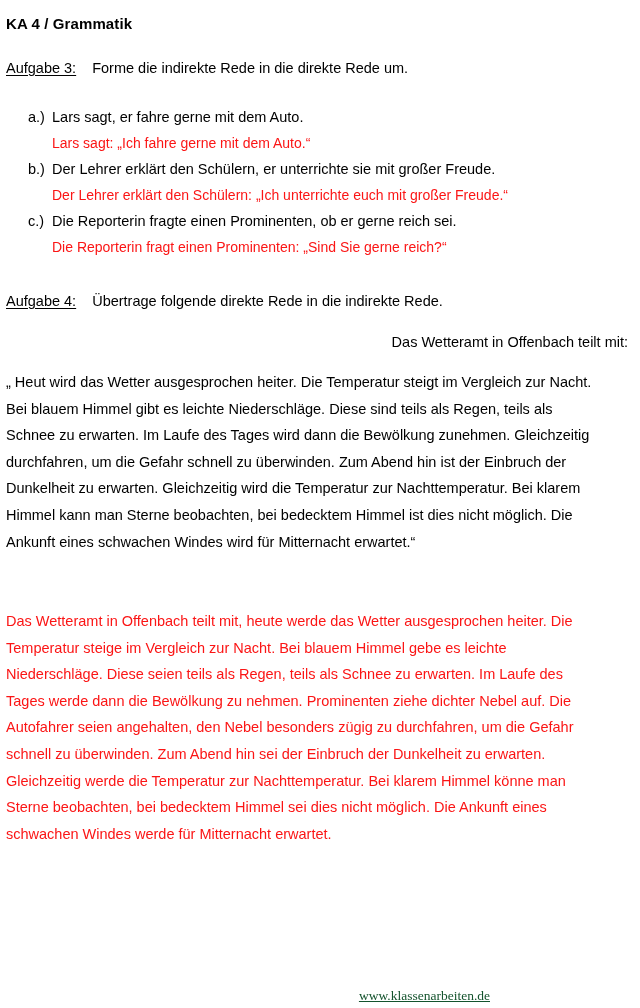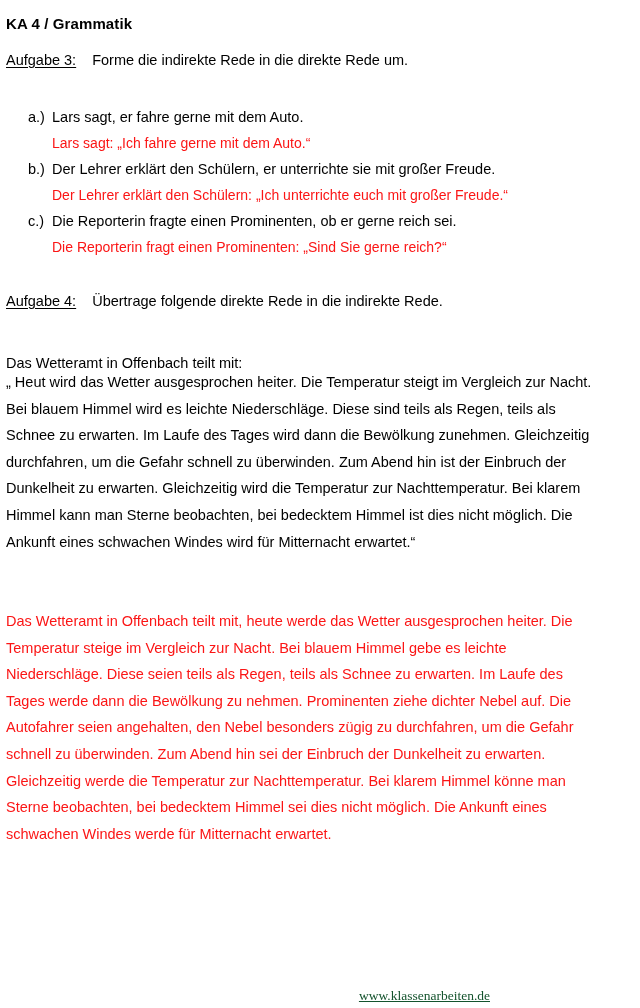--- a/index.html
+++ b/index.html
@@ -44,21 +44,21 @@
   }
   .task-head .task-label {
     text-decoration: underline;
     text-underline-offset: 2px;
     font-weight: normal;
   }
   .task-head .task-instr {
     display: inline-block;
     margin-left: 16px;
   }
-  #task3-head { top: 52px; text-align: center; }
+  #task3-head { top: 60px; text-align: center; }
   #task4-head { top: 293px; }
 
   
   .ex-list {
     position: absolute;
     left: 0;
     top: 104px;
     width: 640px;
   }
   .ex-item {
@@ -91,21 +91,21 @@
   
   .para {
     position: absolute;
     left: 6px;
     width: 622px;
     font-size: 14.5px;
     line-height: 26.6px;
   }
   .para .ln { display: block; white-space: nowrap; }
 
-  #intro-line { top: 350px; }
+  #intro-line { top: 329px; text-align: right; }
   #quote-block { top: 369px; }
   #answer-block { top: 608px; color: #fb1515; }
 
   
   .footer-link {
     position: absolute;
     right: 26px;
     bottom: 4px;
     font-size: 13.5px;
     color: #14532d;
@@ -149,21 +149,21 @@
   <div class="task-head" id="task4-head">
     <span class="task-label">Aufgabe 4:</span><span class="task-instr">Übertrage folgende direkte Rede in die indirekte Rede.</span>
   </div>
 
   <div class="para" id="intro-line">
     <span class="ln">Das Wetteramt in Offenbach teilt mit:</span>
   </div>
 
   <div class="para" id="quote-block">
     <span class="ln">„ Heut wird das Wetter ausgesprochen heiter. Die Temperatur steigt im Vergleich zur Nacht.</span>
-    <span class="ln">Bei blauem Himmel wird es leichte Niederschläge. Diese sind teils als Regen, teils als</span>
+    <span class="ln">Bei blauem Himmel gibt es leichte Niederschläge. Diese sind teils als Regen, teils als</span>
     <span class="ln">Schnee zu erwarten. Im Laufe des Tages wird dann die Bewölkung zunehmen. Gleichzeitig</span>
     <span class="ln">durchfahren, um die Gefahr schnell zu überwinden. Zum Abend hin ist der Einbruch der</span>
     <span class="ln">Dunkelheit zu erwarten. Gleichzeitig wird die Temperatur zur Nachttemperatur. Bei klarem</span>
     <span class="ln">Himmel kann man Sterne beobachten, bei bedecktem Himmel ist dies nicht möglich. Die</span>
     <span class="ln">Ankunft eines schwachen Windes wird für Mitternacht erwartet.“</span>
   </div>
 
   <div class="para" id="answer-block">
     <span class="ln">Das Wetteramt in Offenbach teilt mit, heute werde das Wetter ausgesprochen heiter. Die</span>
     <span class="ln">Temperatur steige im Vergleich zur Nacht. Bei blauem Himmel gebe es leichte</span>

